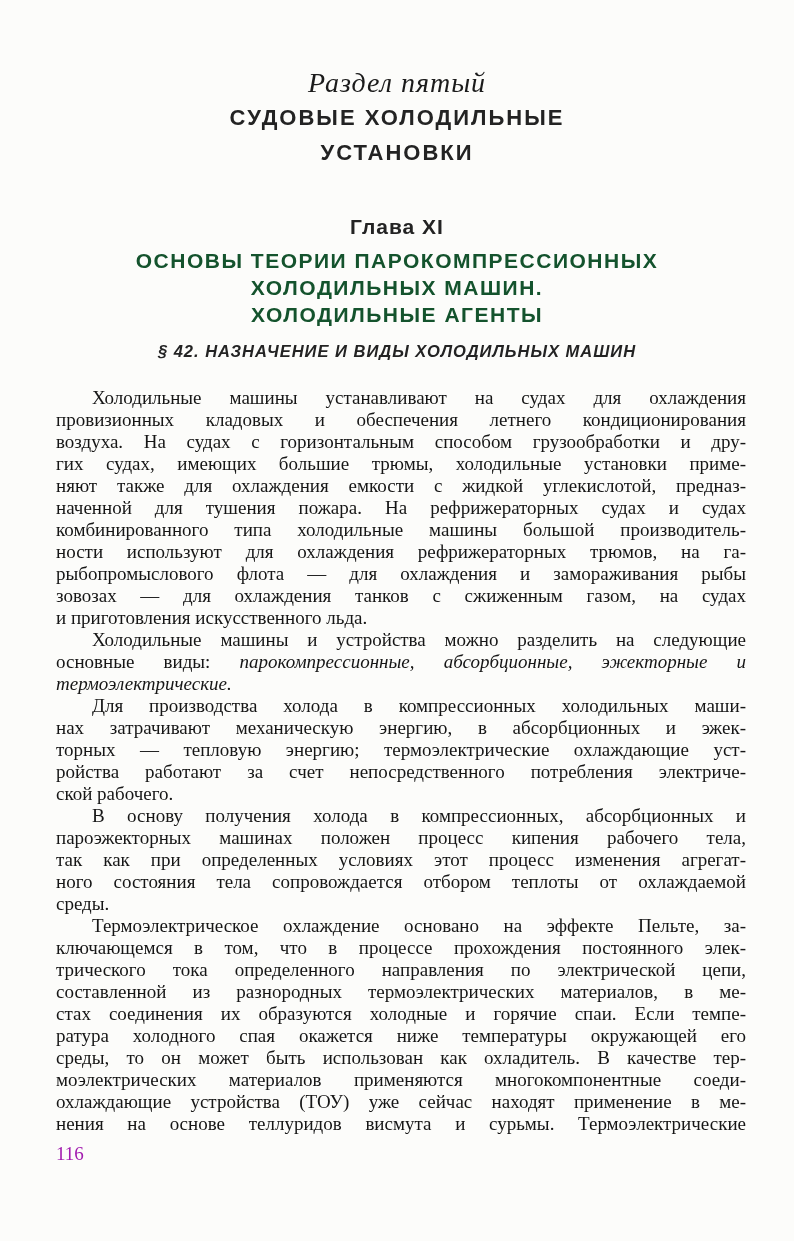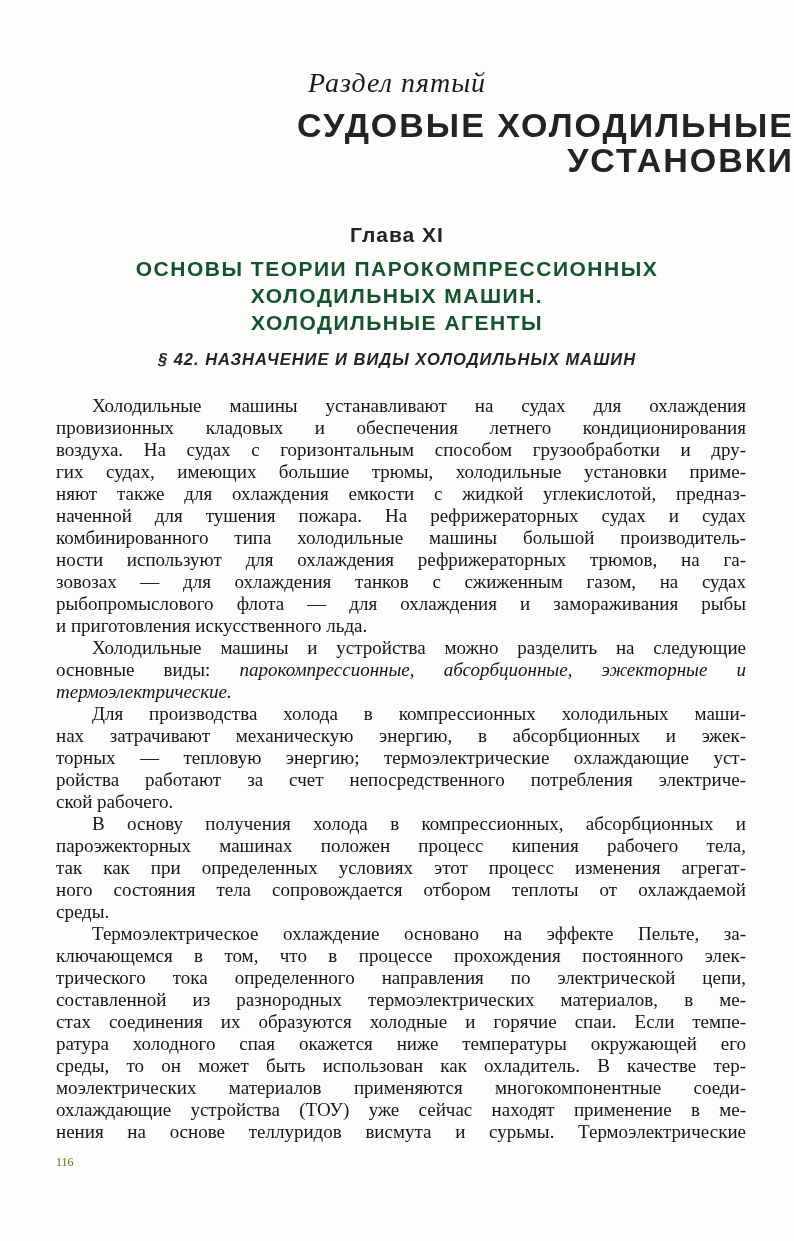--- a/index.html
+++ b/index.html
@@ -20,25 +20,25 @@
     overflow: hidden;
   }
   .kicker {
     text-align: center;
     font-style: italic;
     font-size: 28px;
     line-height: 34px;
     letter-spacing: 1px;
   }
   .main-title {
-    margin-top: 8px;
-    text-align: right;
+    margin-top: 0;
+    text-align: center;
     font-family: "Liberation Sans", "DejaVu Sans", sans-serif;
     font-weight: bold;
-    font-size: 34px;
+    font-size: 22px;
     line-height: 35px;
     letter-spacing: 2px;
     color: #232323;
   }
   .chapter-label {
     margin-top: 44px;
     text-align: center;
     font-family: "Liberation Sans", "DejaVu Sans", sans-serif;
     font-weight: bold;
     font-size: 21px;
@@ -85,23 +85,23 @@
   }
   .line.last {
     text-align-last: auto;
   }
   .it {
     font-style: italic;
   }
   .page-number {
     margin-top: 8px;
     margin-left: 56px;
-    font-size: 12px;
+    font-size: 19px;
     line-height: 22px;
-    color: #4d7c0f;
+    color: #a21caf;
   }
 </style>
 </head>
 <body>
 
 <div class="book-page">
 
   <div class="kicker">Раздел пятый</div>
 
   <div class="main-title">
@@ -122,22 +122,22 @@
   <div class="body-text">
     <div class="para">
         <div class="line first"><span>Холодильные машины устанавливают на судах для охлаждения</span></div>
         <div class="line"><span>провизионных кладовых и обеспечения летнего кондиционирования</span></div>
         <div class="line"><span>воздуха. На судах с горизонтальным способом грузообработки и дру-</span></div>
         <div class="line"><span>гих судах, имеющих большие трюмы, холодильные установки приме-</span></div>
         <div class="line"><span>няют также для охлаждения емкости с жидкой углекислотой, предназ-</span></div>
         <div class="line"><span>наченной для тушения пожара. На рефрижераторных судах и судах</span></div>
         <div class="line"><span>комбинированного типа холодильные машины большой производитель-</span></div>
         <div class="line"><span>ности используют для охлаждения рефрижераторных трюмов, на га-</span></div>
+        <div class="line"><span>рыбопромыслового флота — для охлаждения и замораживания рыбы</span></div>
         <div class="line"><span>зовозах — для охлаждения танков с сжиженным газом, на судах</span></div>
-        <div class="line"><span>рыбопромыслового флота — для охлаждения и замораживания рыбы</span></div>
         <div class="line last"><span>и приготовления искусственного льда.</span></div>
       </div>
     <div class="para">
         <div class="line first"><span>Холодильные машины и устройства можно разделить на следующие</span></div>
         <div class="line"><span>основные виды: </span><span class="it">парокомпрессионные, абсорбционные, эжекторные и</span></div>
         <div class="line last"><span class="it">термоэлектрические.</span></div>
       </div>
     <div class="para">
         <div class="line first"><span>Для производства холода в компрессионных холодильных маши-</span></div>
         <div class="line"><span>нах затрачивают механическую энергию, в абсорбционных и эжек-</span></div>

